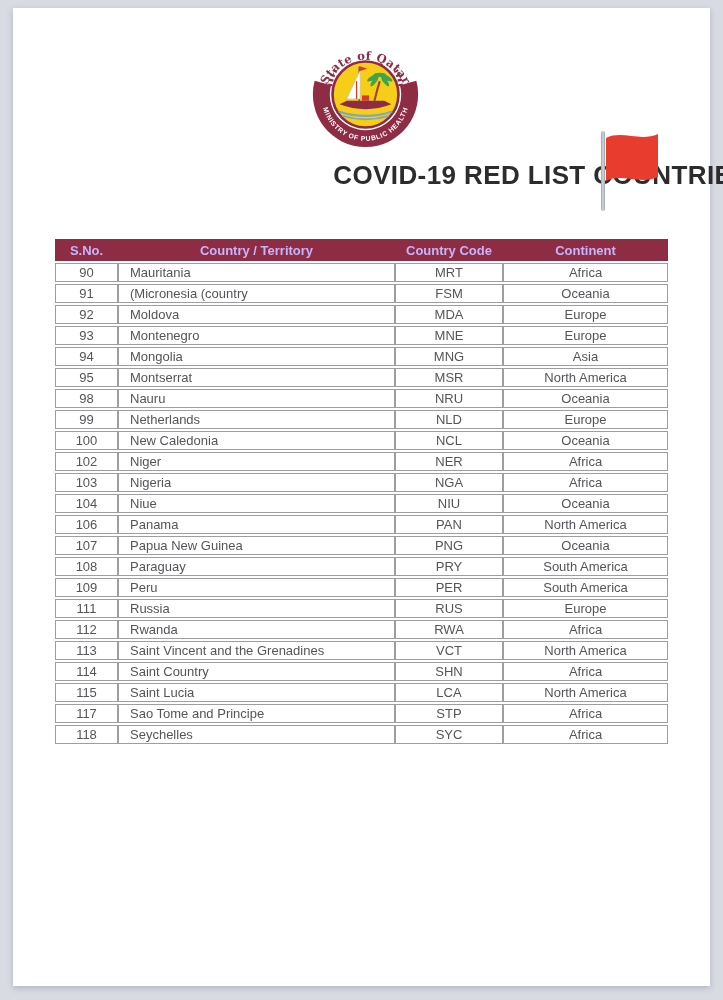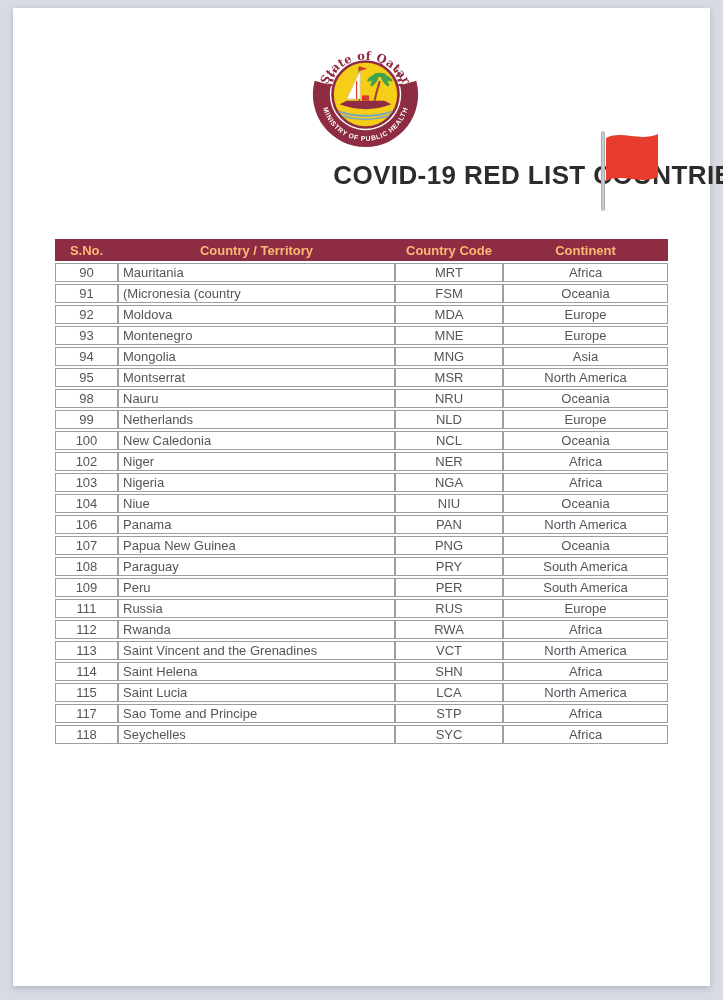--- a/index.html
+++ b/index.html
@@ -54,41 +54,41 @@
     border-collapse:separate;
     border-spacing:0 2px;
     table-layout:fixed;
   }
   table.redlist col.c1{width:63px;}
   table.redlist col.c2{width:277px;}
   table.redlist col.c3{width:108px;}
   table.redlist col.c4{width:165px;}
   table.redlist th{
     background:var(--maroon);
-    color:#fdba74;
+    color:#c4b5fd;
     font-size:13px;
     font-weight:bold;
     height:22px;
     text-align:center;
     border:1px solid var(--maroon);
   }
   table.redlist td{
     height:19px;
     font-size:13px;
     color:var(--text-gray);
     text-align:center;
     border:1px solid var(--border-gray);
     border-left-width:1px;
     padding:1px 4px;
     white-space:nowrap;
     overflow:hidden;
   }
   table.redlist td.left{
     text-align:left;
-    padding-left:4px;
+    padding-left:11px;
   }
 </style>
 </head>
 <body>
 
 <div class="page">
 
   <div class="logo-wrap">
     <svg viewBox="0 0 120 120" width="107" height="107">
       <circle cx="60" cy="60" r="59" fill="#ffffff"></circle>
@@ -278,21 +278,21 @@
           <td>Africa</td>
         </tr>
         <tr>
           <td>113</td>
           <td class="left">Saint Vincent and the Grenadines</td>
           <td>VCT</td>
           <td>North America</td>
         </tr>
         <tr>
           <td>114</td>
-          <td class="left">Saint Helena</td>
+          <td class="left">Saint Country</td>
           <td>SHN</td>
           <td>Africa</td>
         </tr>
         <tr>
           <td>115</td>
           <td class="left">Saint Lucia</td>
           <td>LCA</td>
           <td>North America</td>
         </tr>
         <tr>

